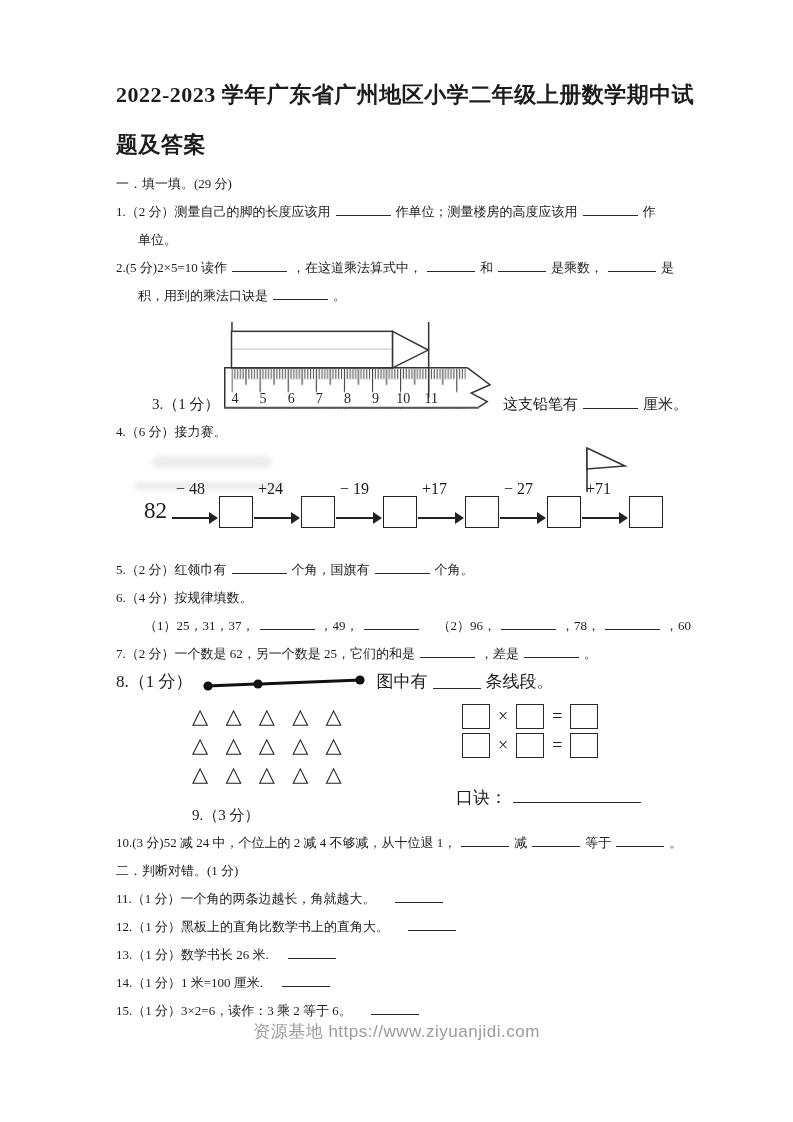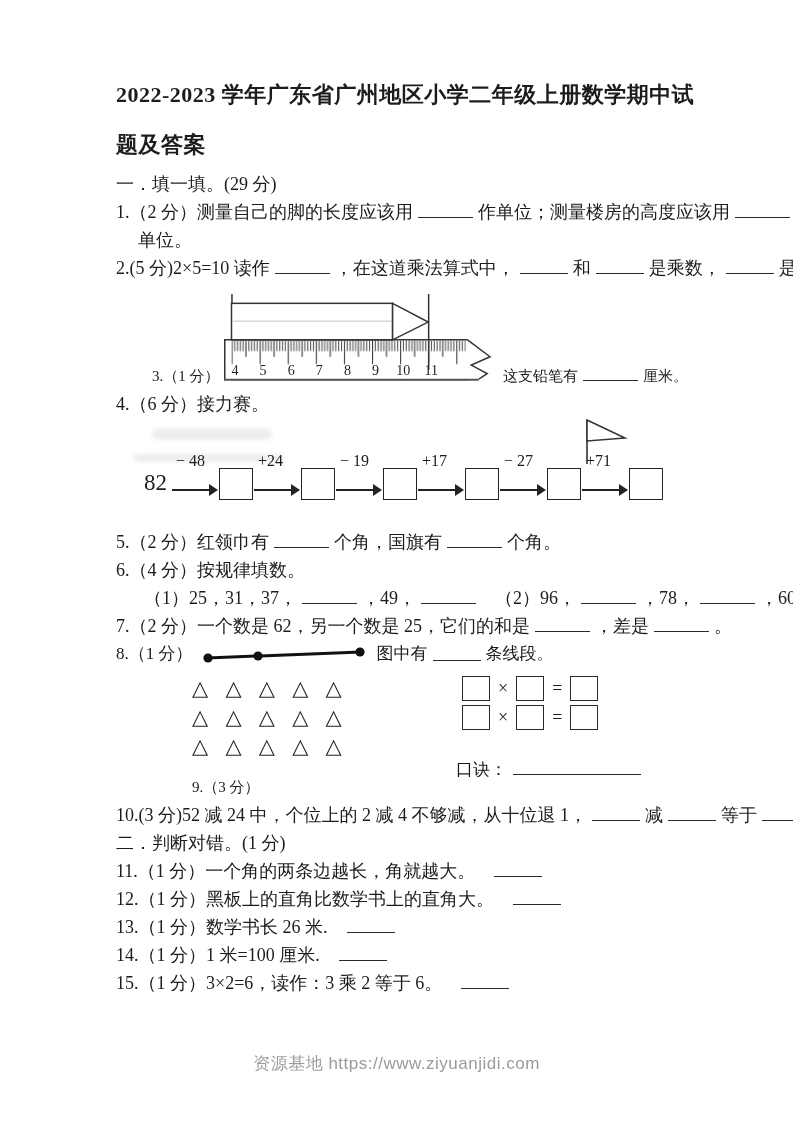--- a/index.html
+++ b/index.html
@@ -7,21 +7,21 @@
     position:relative;
     width:793px;height:1122px;
     background:#ffffff;
     font-family:"Liberation Serif","DejaVu Serif",serif;
     color:#1c1c1c;
     overflow:hidden;
   }
   .content{position:absolute;left:116px;top:70px;width:572px;}
   .title{font-size:22px;font-weight:700;line-height:50px;letter-spacing:.5px;white-space:nowrap;}
   .title2{font-size:22px;font-weight:700;line-height:50px;letter-spacing:.5px;}
-  .line{font-size:18px;line-height:28px;white-space:nowrap;}
+  .line{font-size:13px;line-height:28px;white-space:nowrap;}
   .indent{margin-left:22px;}
   .indent2{margin-left:28px;}
   .blank{
     display:inline-block;width:55px;height:13px;
     border-bottom:1px solid #2a2a2a;margin:0 5px;
   }
   .blank.small{width:48px;}
   .gap{display:inline-block;width:14px;}
   
   .ruler-row{display:flex;align-items:flex-end;margin-top:6px;margin-bottom:2px;margin-left:36px;}
@@ -49,21 +49,21 @@
   .col-left{width:340px;padding-left:76px;box-sizing:border-box;}
   .tri-row{font-size:21px;line-height:29px;letter-spacing:3px;word-spacing:6px;color:#222;white-space:nowrap;}
   .q9{font-size:15px;line-height:28px;margin-top:12px;}
   .col-right{width:220px;padding-top:2px;}
   .mult-row{display:flex;align-items:center;margin-bottom:4px;}
   .mbox{width:26px;height:23px;border:1.5px solid #2a2a2a;margin:0 6px;}
   .msign{font-size:18px;margin:0 2px;}
   .koujue{margin-top:28px;font-size:17px;}
   .koujue .kline{display:inline-block;width:128px;height:13px;border-bottom:1.5px solid #2a2a2a;margin-left:6px;}
   .footer{
-    position:absolute;left:0;right:0;top:1052px;text-align:center;
+    position:absolute;left:0;right:0;top:1020px;text-align:center;
     font-family:"Liberation Sans","DejaVu Sans",sans-serif;
     font-size:17px;color:#9b9b9b;letter-spacing:.5px;
   }
 </style>
 </head>
 <body>
 
 <div class="page">
   <div class="content">
 
@@ -74,20 +74,23 @@
 
     <div class="line">
       <span>1.（2 分）测量自己的脚的长度应该用</span><span class="blank"></span><span>作单位；测量楼房的高度应该用</span><span class="blank"></span><span>作</span>
     </div>
     <div class="line indent">
       <span>单位。</span>
     </div>
 
     <div class="line">
       <span>2.(5 分)2×5=10 读作</span><span class="blank"></span><span>，在这道乘法算式中，</span><span class="blank small"></span><span>和</span><span class="blank small"></span><span>是乘数，</span><span class="blank small"></span><span>是</span>
+    </div>
+    <div class="line indent">
+      <span>积，用到的乘法口诀是</span><span class="blank"></span><span>。</span>
     </div>
 
     <div class="ruler-row">
       <span class="qlabel">3.（1 分）</span>
       <svg class="ruler-svg" width="292" height="100" viewBox="0 0 292 100">
         <defs>
           <pattern id="ticks" x="8" y="52" width="30" height="43" patternUnits="userSpaceOnUse">
             <line x1="0.5" y1="0" x2="0.5" y2="26" stroke="#3a3a3a" stroke-width="1.3"></line>
             <line x1="3.5" y1="0" x2="3.5" y2="12" stroke="#3a3a3a" stroke-width="1"></line>
             <line x1="6.5" y1="0" x2="6.5" y2="12" stroke="#3a3a3a" stroke-width="1"></line>

